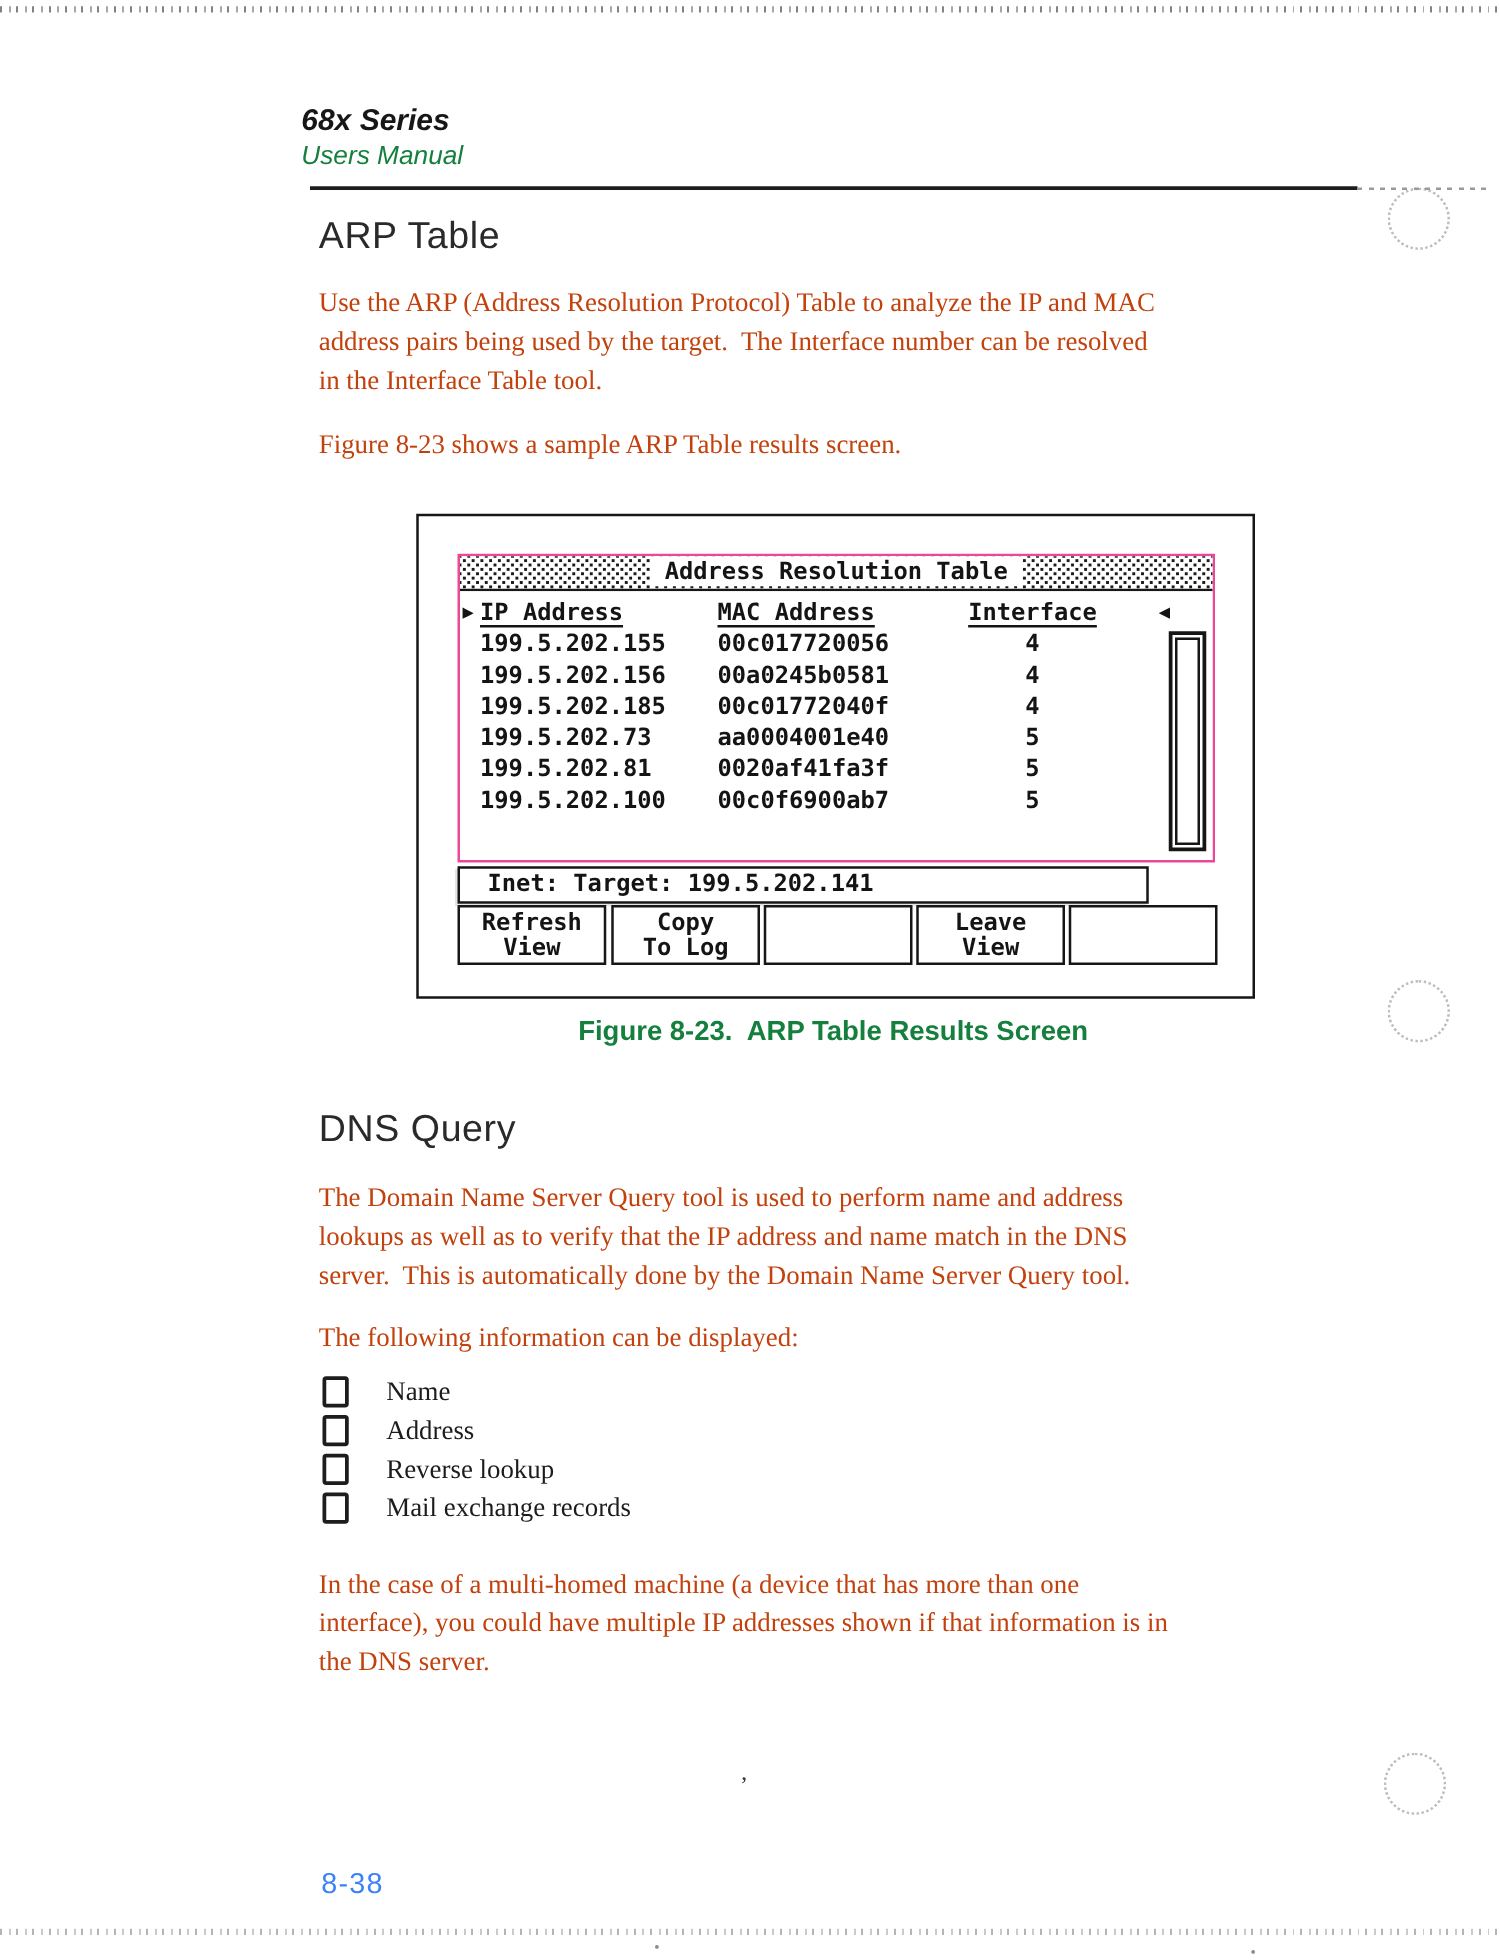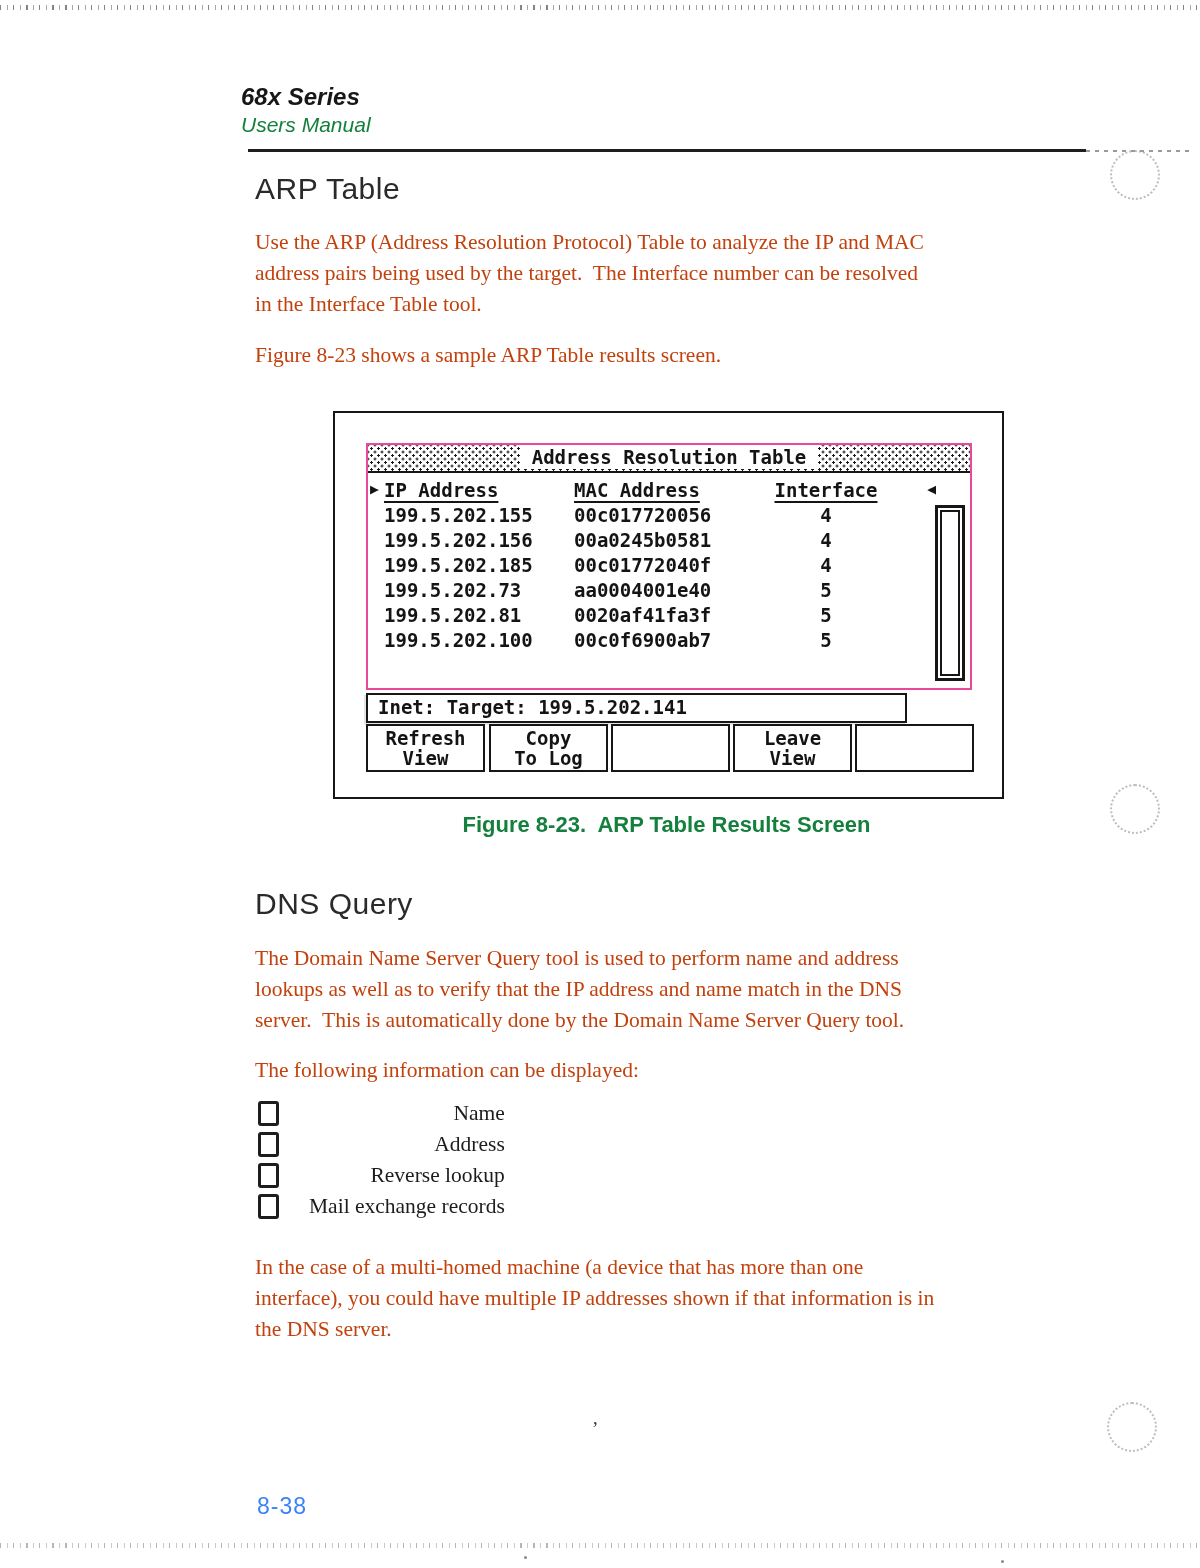--- a/index.html
+++ b/index.html
@@ -44,34 +44,34 @@
   .hdr-row{margin-top:4px;position:relative;}
   .c-ip{width:190px;}
   .c-mac{width:196px;}
   .c-if{width:112px;text-align:center;}
   .u{text-decoration:underline;text-underline-offset:4px;text-decoration-thickness:2px;}
   .mark-left{position:absolute;left:2px;top:3px;font-size:15px;}
   .mark-right{position:absolute;right:34px;top:3px;font-size:15px;}
   .scrollbar{position:absolute;right:5px;top:32px;bottom:7px;width:24px;border:3px solid #161616;background:#fff;}
   .thumb{position:absolute;left:2px;right:2px;top:2px;bottom:2px;border:2px solid #161616;background:#fff;}
   .inetbar{position:absolute;left:31px;top:280px;width:527px;height:26px;border:2px solid #161616;
-           line-height:25px;padding-left:10px;white-space:pre;box-shadow:-2px 2px 0 #3a3a3a22;}
+           line-height:25px;padding-left:22px;white-space:pre;box-shadow:-2px 2px 0 #3a3a3a22;}
   .btnrow{position:absolute;left:31px;top:311px;height:46px;}
   .fbtn{position:absolute;top:0;width:115px;height:44px;border:2px solid #161616;background:#fff;
         display:flex;align-items:center;justify-content:center;text-align:center;
         white-space:pre-line;line-height:20px;}
   .fbtn.b0{left:0;} .fbtn.b1{left:123px;} .fbtn.b2{left:245px;} .fbtn.b3{left:367px;} .fbtn.b4{left:489px;}
 
   .caption{position:absolute;left:333px;top:812px;width:667px;text-align:center;
            font-family:"Liberation Sans",sans-serif;font-weight:700;font-size:22px;
            color:#15803d;white-space:pre-wrap;}
 
   
   .dlist{position:absolute;left:258px;top:1098px;}
-  .ditem{display:flex;align-items:center;height:31px;justify-content:space-between;}
+  .ditem{display:flex;align-items:center;height:31px;}
   .chk{display:inline-block;width:15px;height:19px;border:3px solid #1d1d1d;border-radius:3px;
        background:#fff;margin-right:30px;flex:0 0 auto;}
   .ditem .txt{font-size:21.5px;color:#1c1c1c;}
 
   .stray{position:absolute;left:592px;top:1418px;font-size:19px;color:#333;}
   .pagenum{position:absolute;left:257px;top:1493px;font-family:"Liberation Sans",sans-serif;
            font-size:23px;letter-spacing:1px;color:#3b82f6;}
   .speck{position:absolute;width:3px;height:3px;background:#8a8a8a;border-radius:50%;}
 </style>
 </head>

